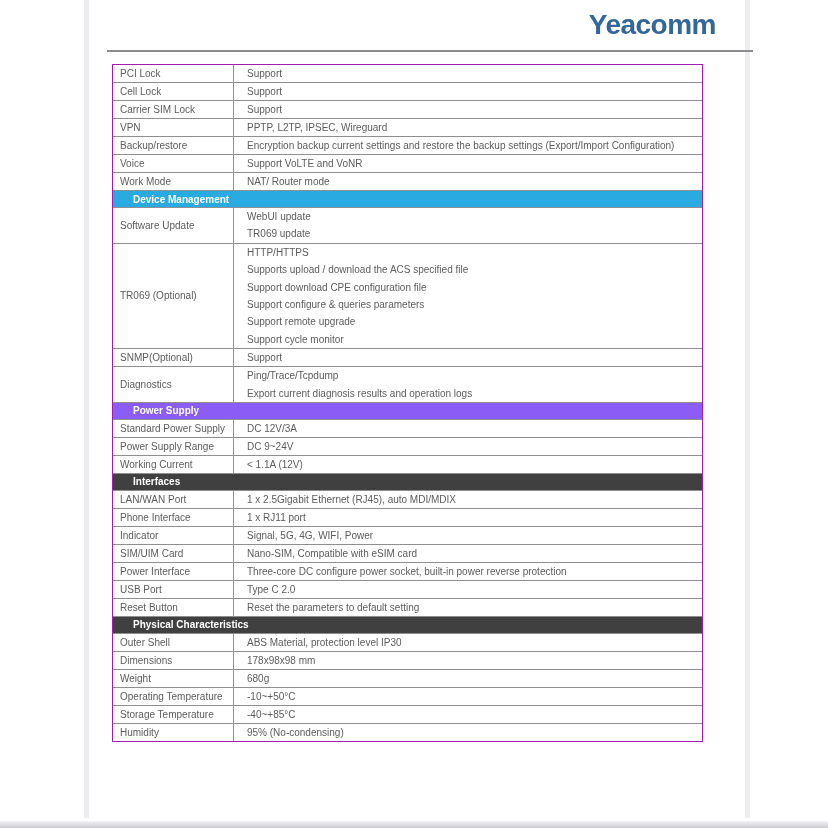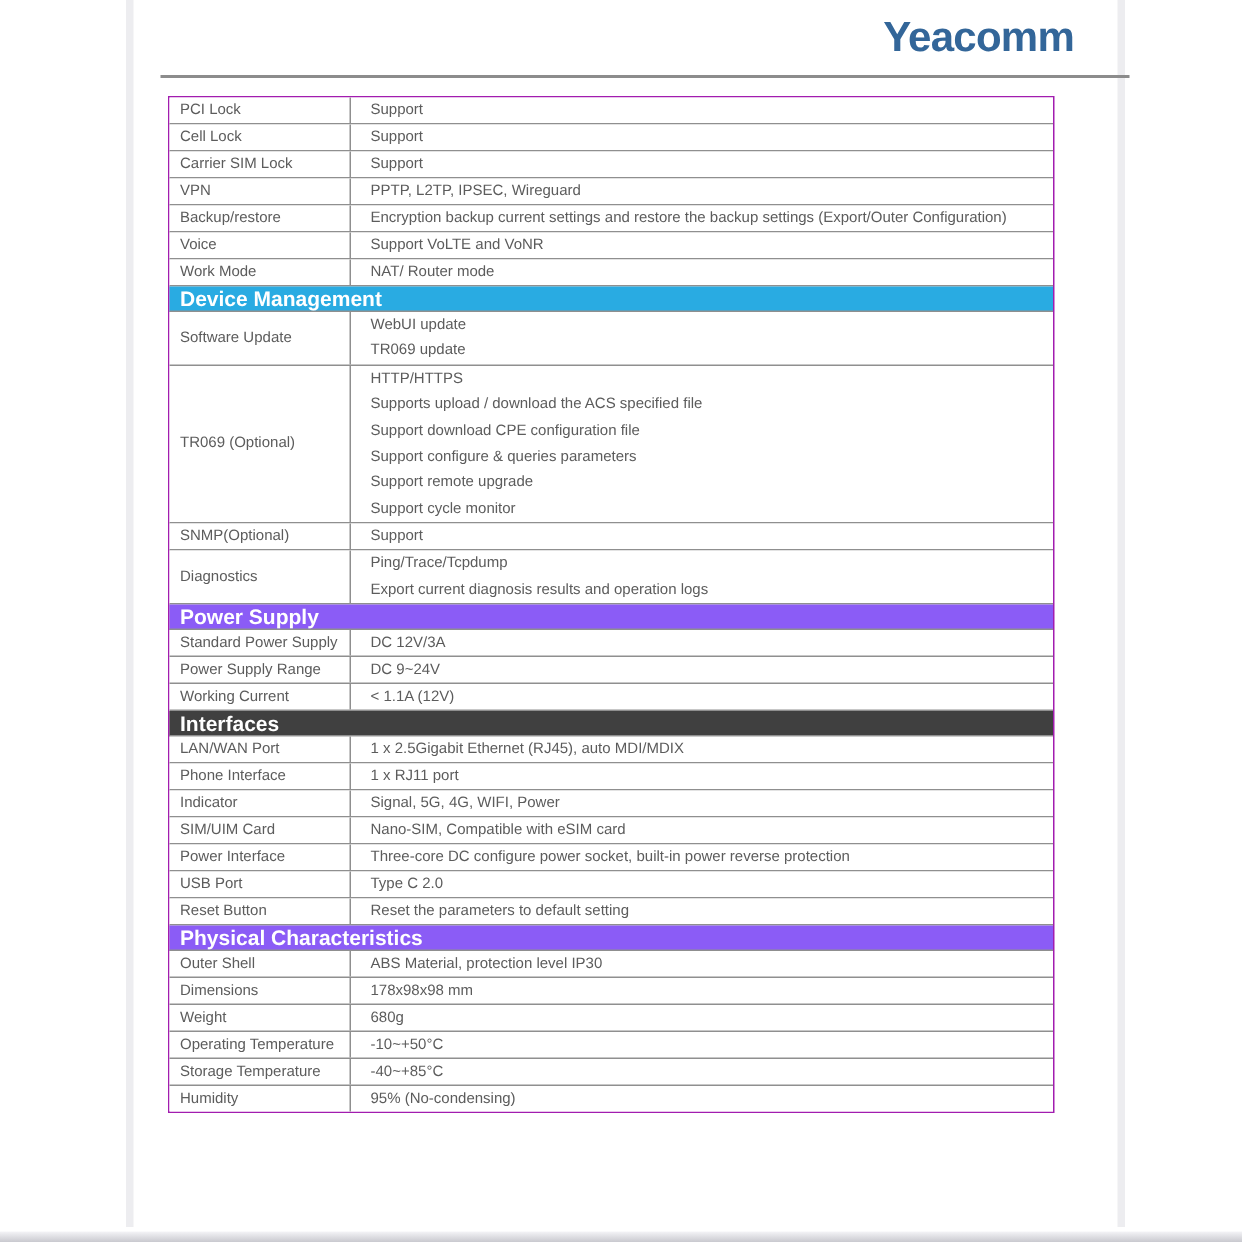--- a/index.html
+++ b/index.html
@@ -36,22 +36,22 @@
   .cell.label{
     width:121px;flex:0 0 121px;border-right:1px solid #8f8f8f;
     padding-left:7px;display:flex;align-items:center;
   }
   .cell.value{flex:1;padding-left:13px;display:flex;flex-direction:column;justify-content:center;}
   .item-row{min-height:17px;}
   .item-row.single .cell.value .value-line{height:17px;line-height:17px;}
   .item-row.multi .cell.value .value-line{height:17.4px;line-height:17.4px;}
   .section-row{
     height:17px;align-items:center;
-    color:#ffffff;font-weight:bold;font-size:14px;
-    padding-left:7px;border-bottom:1px solid #8f8f8f;
+    color:#ffffff;font-weight:bold;font-size:10px;
+    padding-left:20px;border-bottom:1px solid #8f8f8f;
   }
   .value-line{white-space:nowrap;}
 </style>
 </head>
 <body>
 
 <div class="edge-strip left"></div>
 <div class="edge-strip right"></div>
 <div class="edge-bottom"></div>
 
@@ -79,21 +79,21 @@
     </div>
     <div class="row item-row single">
       <div class="cell label">VPN</div>
       <div class="cell value">
         <div class="value-line">PPTP, L2TP, IPSEC, Wireguard</div>
       </div>
     </div>
     <div class="row item-row single">
       <div class="cell label">Backup/restore</div>
       <div class="cell value">
-        <div class="value-line">Encryption backup current settings and restore the backup settings (Export/Outer Configuration)</div>
+        <div class="value-line">Encryption backup current settings and restore the backup settings (Export/Import Configuration)</div>
       </div>
     </div>
     <div class="row item-row single">
       <div class="cell label">Voice</div>
       <div class="cell value">
         <div class="value-line">Support VoLTE and VoNR</div>
       </div>
     </div>
     <div class="row item-row single">
       <div class="cell label">Work Mode</div>
@@ -194,21 +194,21 @@
       <div class="cell value">
         <div class="value-line">Type C 2.0</div>
       </div>
     </div>
     <div class="row item-row single">
       <div class="cell label">Reset Button</div>
       <div class="cell value">
         <div class="value-line">Reset the parameters to default setting</div>
       </div>
     </div>
-    <div class="row section-row" style="background: #8b5cf6;">
+    <div class="row section-row" style="background: #404040;">
       <span>Physical Characteristics</span>
     </div>
     <div class="row item-row single">
       <div class="cell label">Outer Shell</div>
       <div class="cell value">
         <div class="value-line">ABS Material, protection level IP30</div>
       </div>
     </div>
     <div class="row item-row single">
       <div class="cell label">Dimensions</div>

